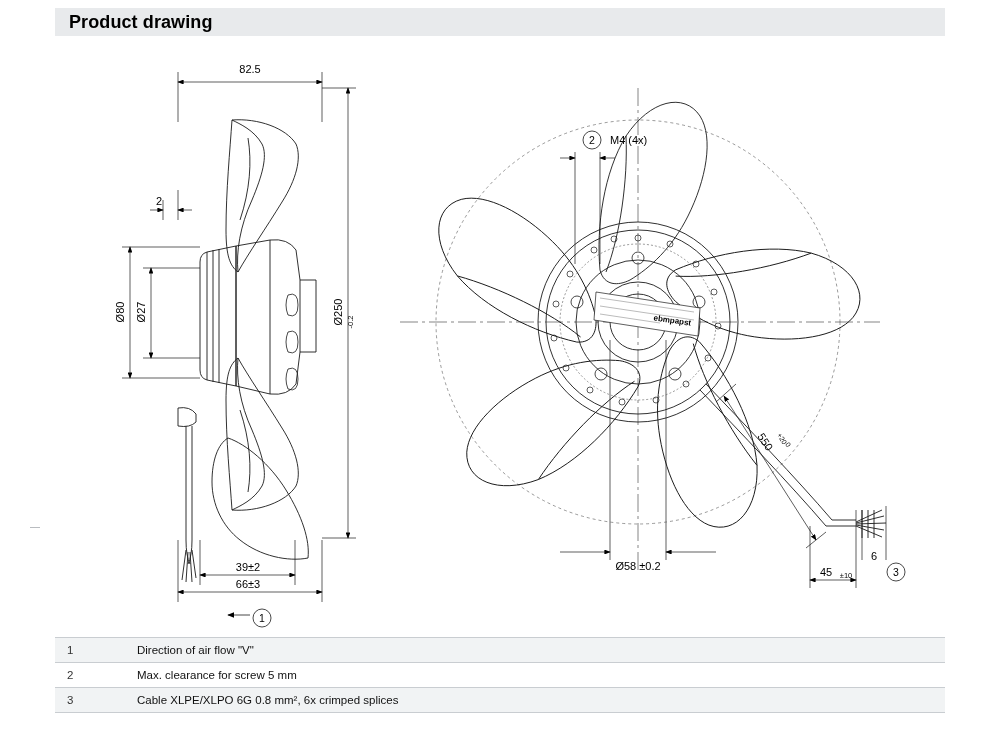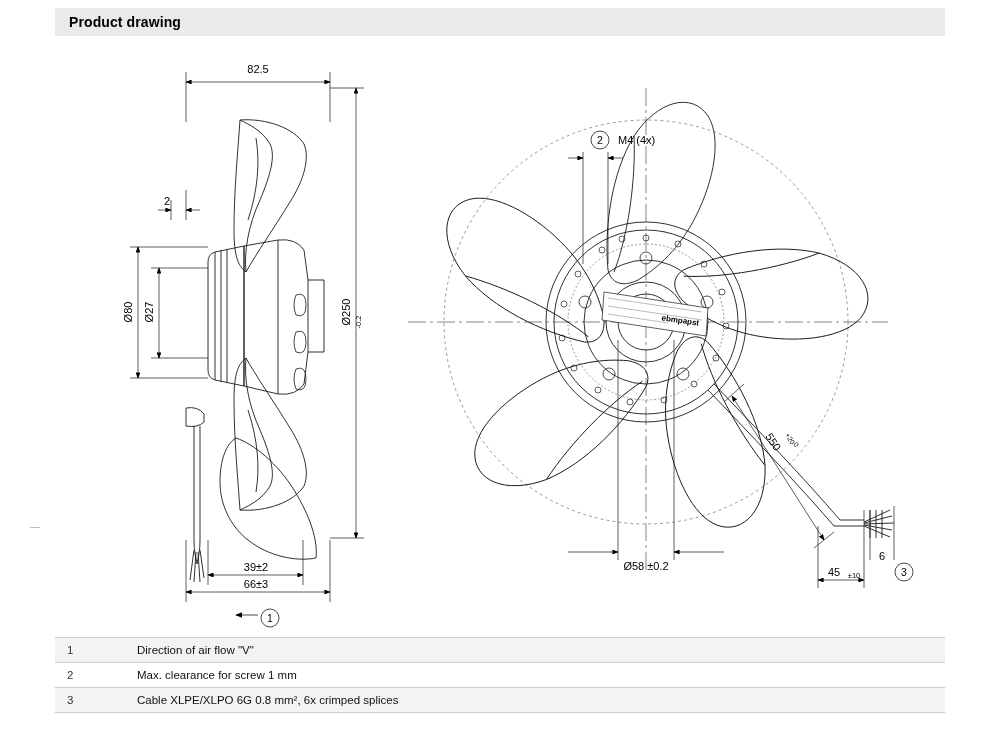--- a/index.html
+++ b/index.html
@@ -34,35 +34,34 @@
   }
   .header-accent {
     position: absolute;
     left: 55px;
     top: 8px;
     width: 4px;
     height: 28px;
     background: #9aa3ab;
   }
   .header-title {
-    font-size: 14px;
+    font-size: 18px;
     font-weight: bold;
     letter-spacing: 0.1px;
     padding-left: 14px;
     color: #000;
   }
 
   
   .drawing {
     position: absolute;
     left: 0;
     top: 40px;
     width: 920px;
     height: 590px;
-    padding-left: 8px;
   }
   .drawing svg {
     display: block;
   }
 
   
   .notes {
     position: absolute;
     left: 55px;
     top: 637px;
@@ -362,21 +361,21 @@
   </div>
 
   <table class="notes">
     <tbody>
       <tr>
         <td class="num">1</td>
         <td>Direction of air flow "V"</td>
       </tr>
       <tr>
         <td class="num">2</td>
-        <td>Max. clearance for screw 1 mm</td>
+        <td>Max. clearance for screw 5 mm</td>
       </tr>
       <tr>
         <td class="num">3</td>
         <td>Cable XLPE/XLPO 6G 0.8 mm², 6x crimped splices</td>
       </tr>
     </tbody>
   </table>
 
 </div>
 

